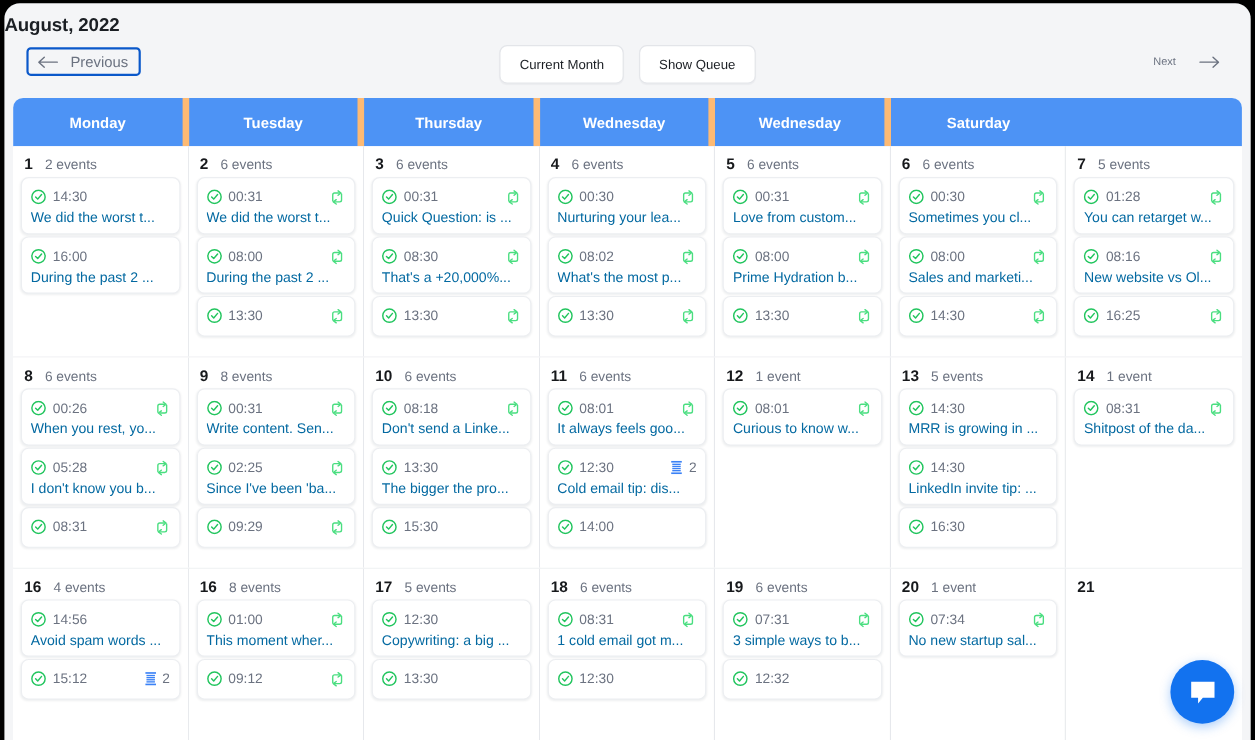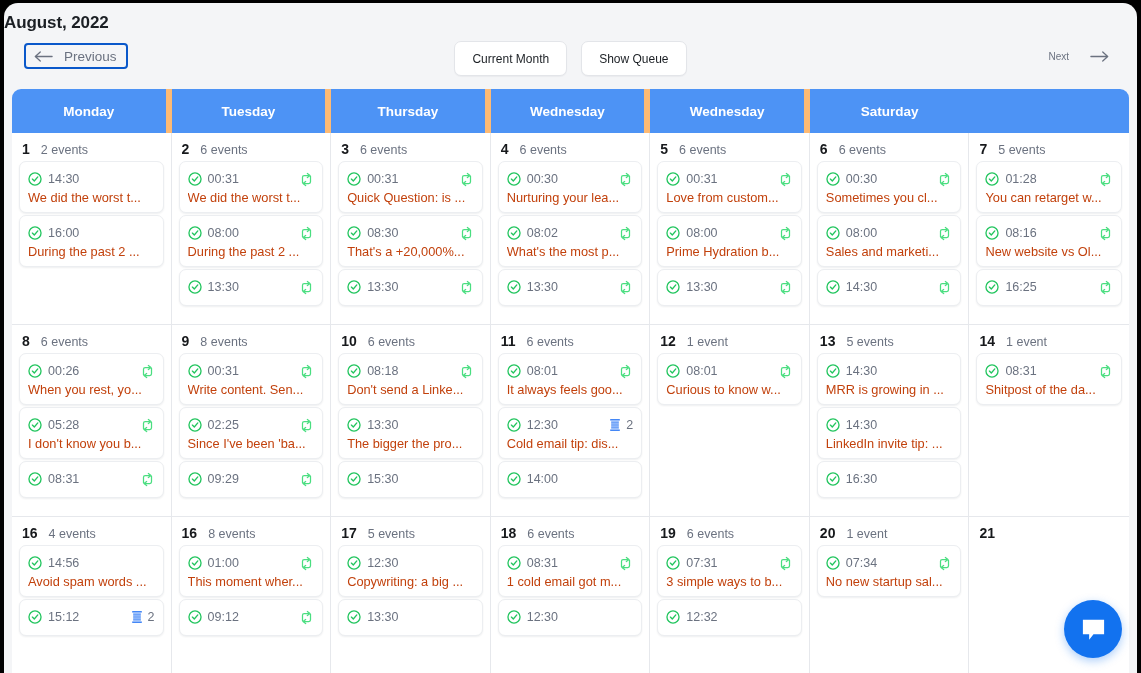--- a/index.html
+++ b/index.html
@@ -135,21 +135,21 @@
     height: 16px;
   }
   .check { flex: 0 0 auto; width: 14px; height: 14px; display: block; }
   .ev-time { font-size: 12.5px; color: #6b7280; margin-left: 6px; }
   .ev-right { margin-left: auto; display: flex; align-items: center; gap: 4px; }
   .rt { width: 15px; height: 15px; display: block; }
   .thr { width: 14px; height: 14px; display: block; }
   .thr-n { font-size: 12.5px; color: #6b7280; }
   .ev-title {
     font-size: 12.8px;
-    color: #c2410c;
+    color: #0369a1;
     margin-top: 3px;
     white-space: nowrap;
     overflow: hidden;
   }
 
   
   .chat {
     position: absolute;
     right: 15px; bottom: 15px;
     width: 58px; height: 58px;

